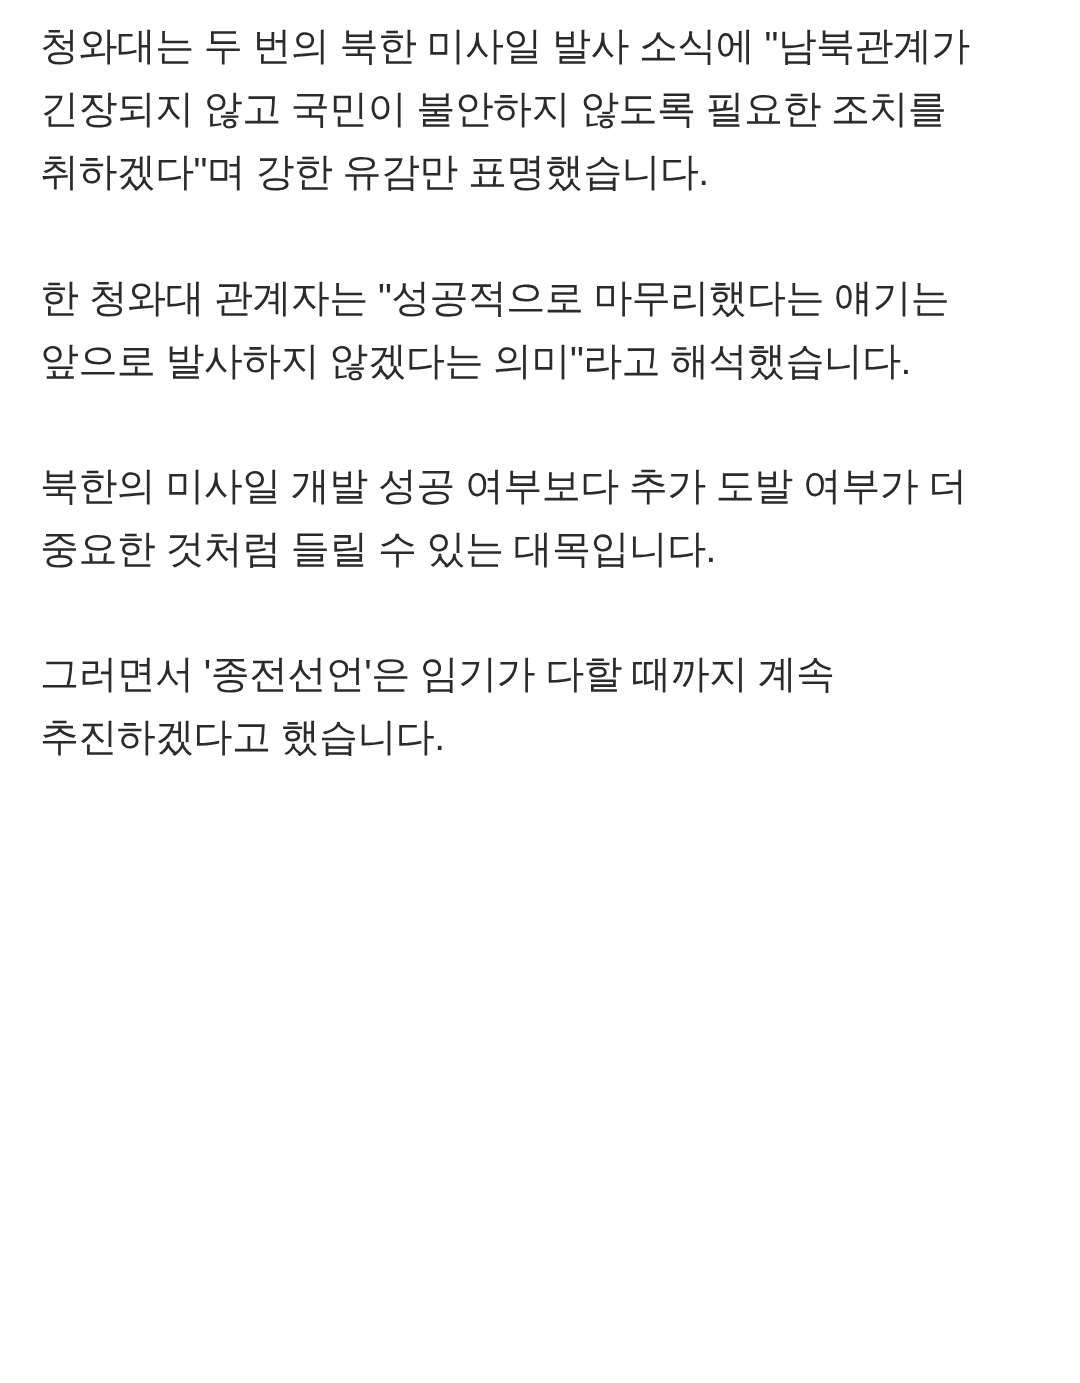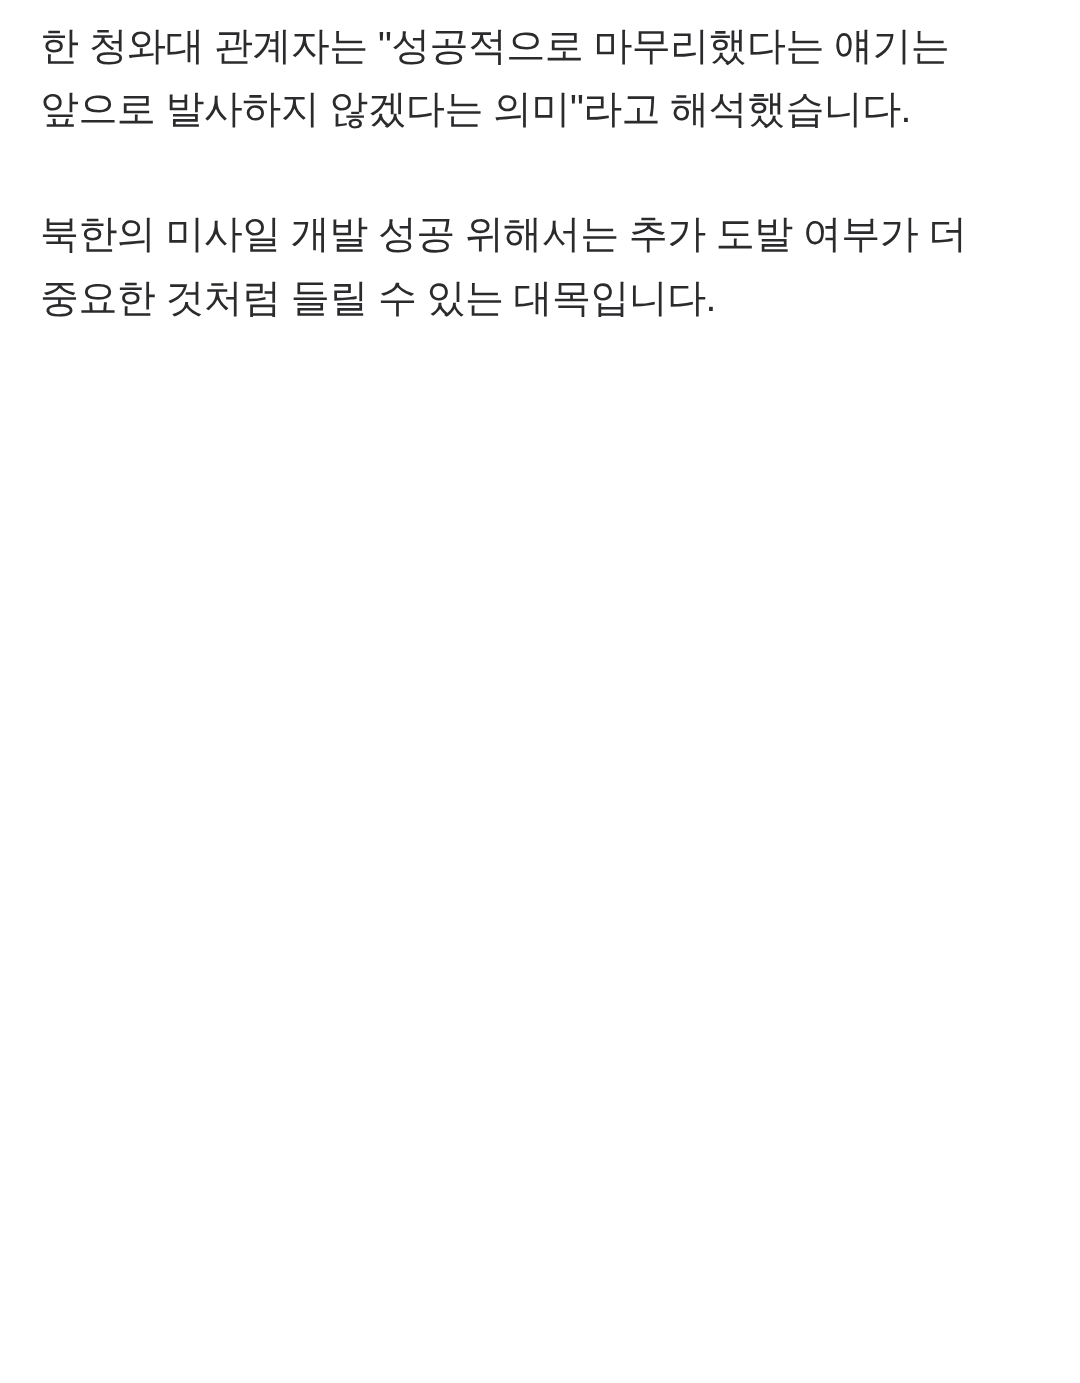--- a/index.html
+++ b/index.html
@@ -27,15 +27,17 @@
     word-break: keep-all;
   }
   .para:last-child {
     margin-bottom: 0;
   }
 </style>
 </head>
 <body>
 
 <div class="article">
+  <p class="para">청와대는 두 번의 북한 미사일 발사 소식에 "남북관계가 긴장되지 않고 국민이 불안하지 않도록 필요한 조치를 취하겠다"며 강한 유감만 표명했습니다.</p>
   <p class="para">한 청와대 관계자는 "성공적으로 마무리했다는 얘기는 앞으로 발사하지 않겠다는 의미"라고 해석했습니다.</p>
-  <p class="para">북한의 미사일 개발 성공 위해서는 추가 도발 여부가 더 중요한 것처럼 들릴 수 있는 대목입니다.</p>
+  <p class="para">북한의 미사일 개발 성공 여부보다 추가 도발 여부가 더 중요한 것처럼 들릴 수 있는 대목입니다.</p>
+  <p class="para">그러면서 '종전선언'은 임기가 다할 때까지 계속 추진하겠다고 했습니다.</p>
 </div>
 
 </body></html>

